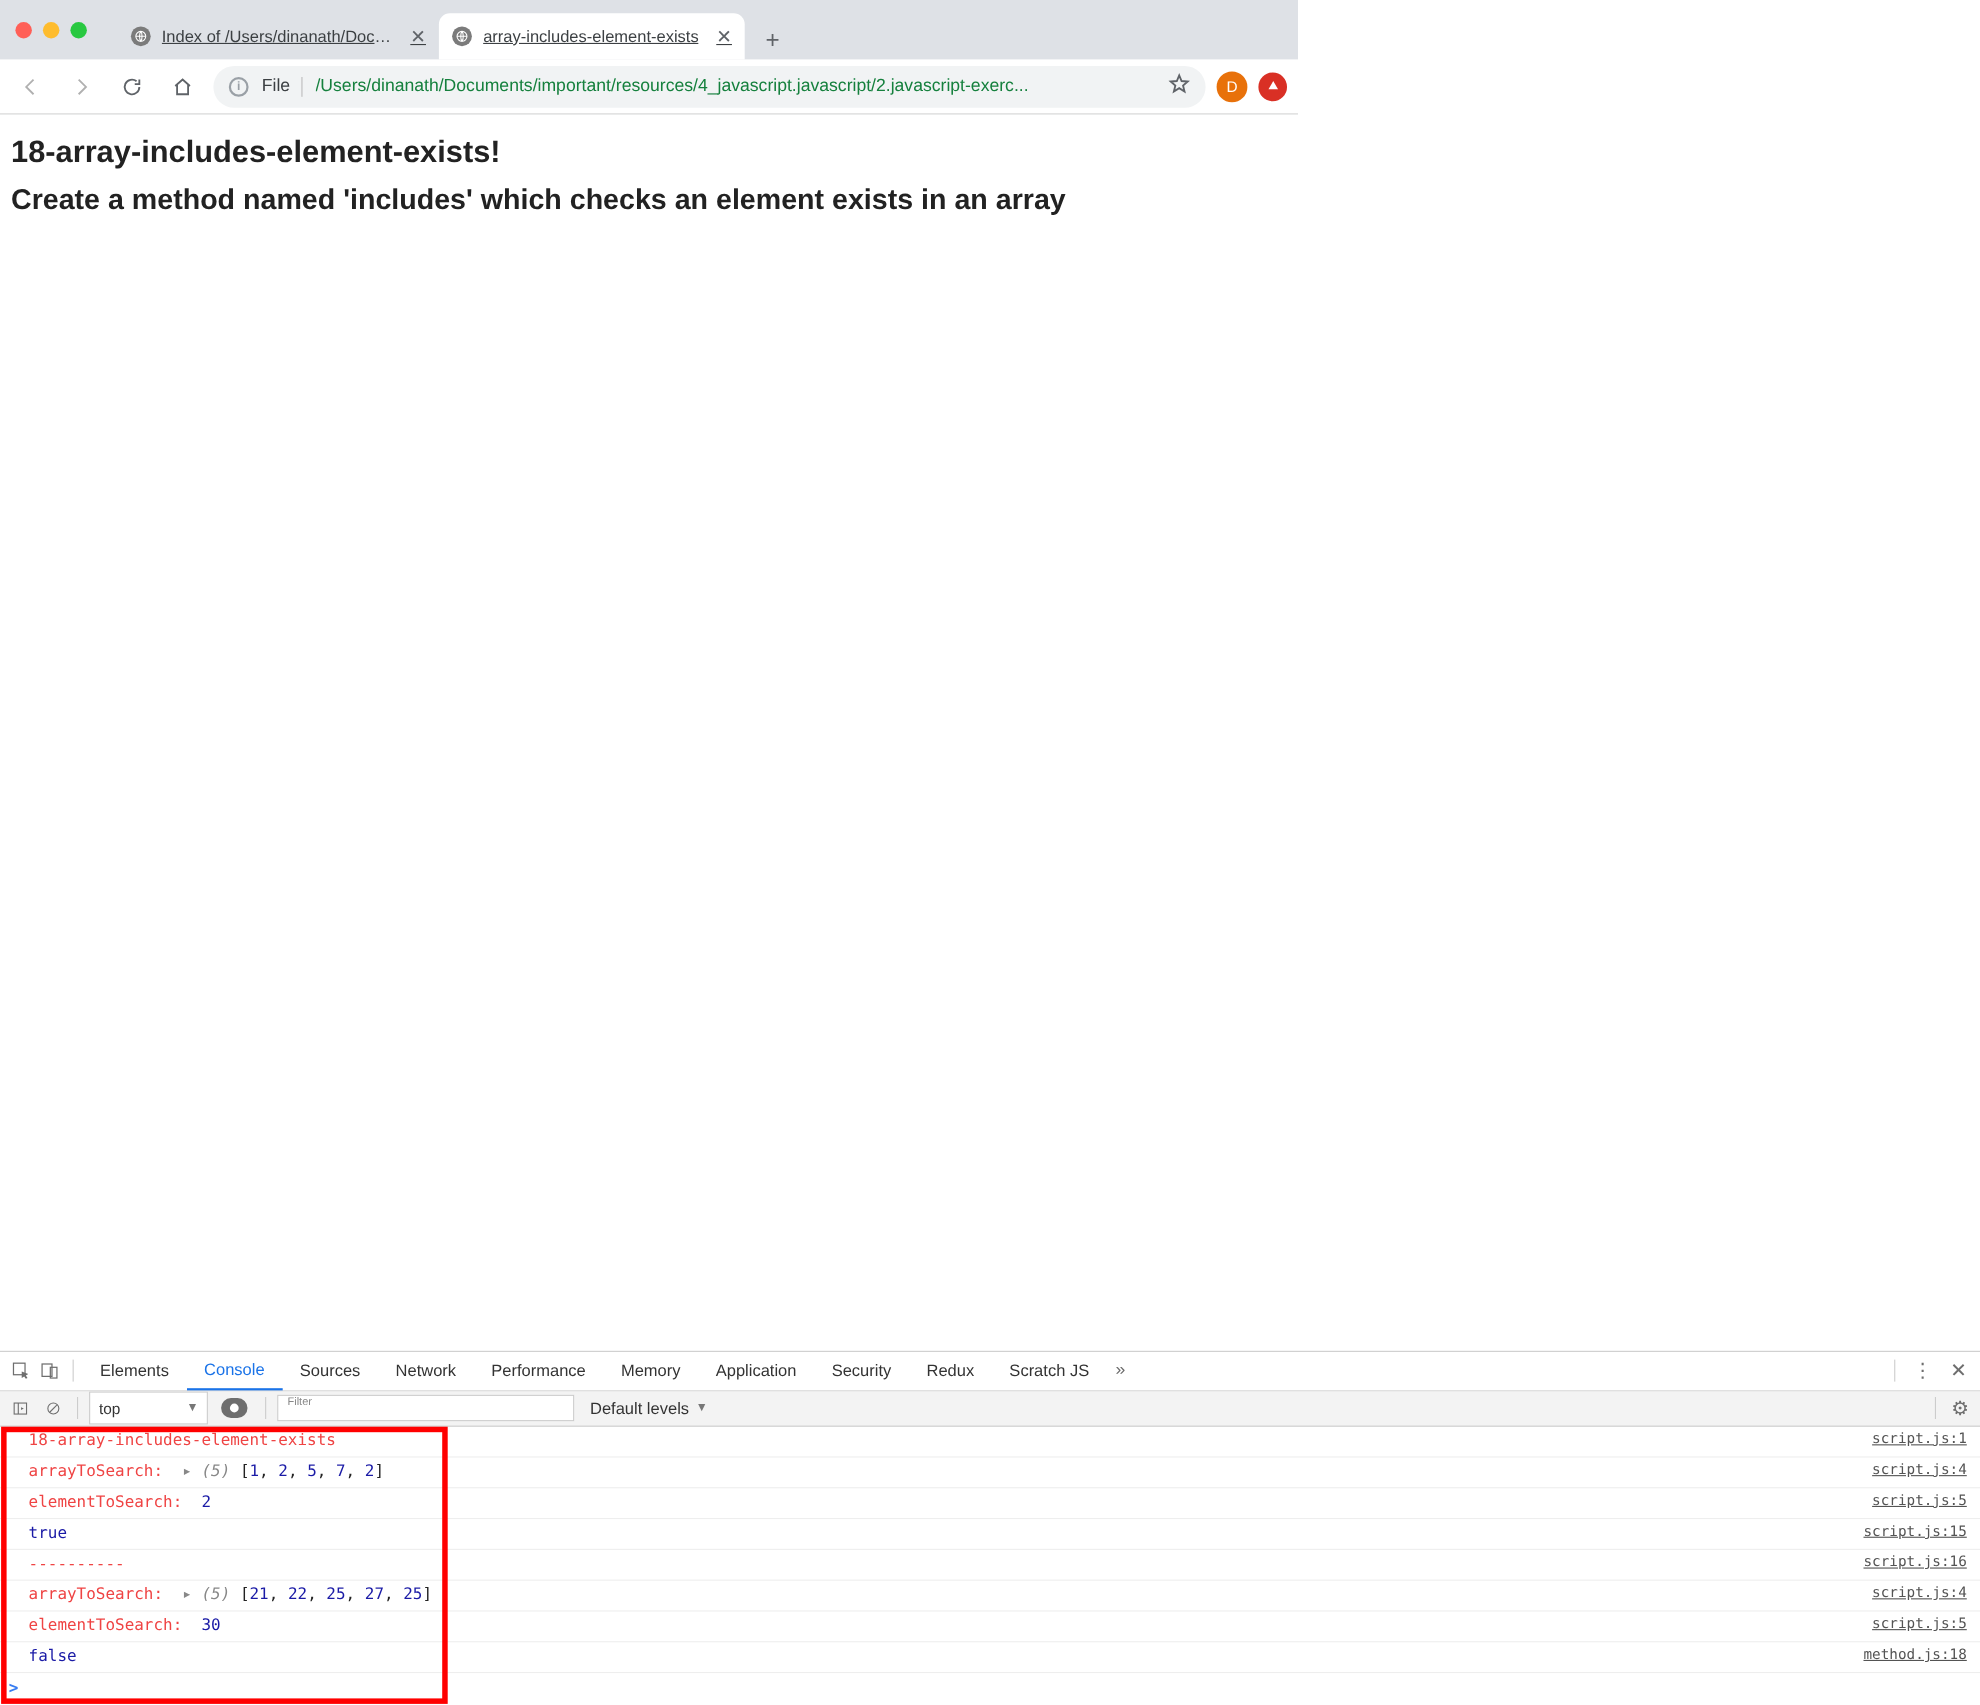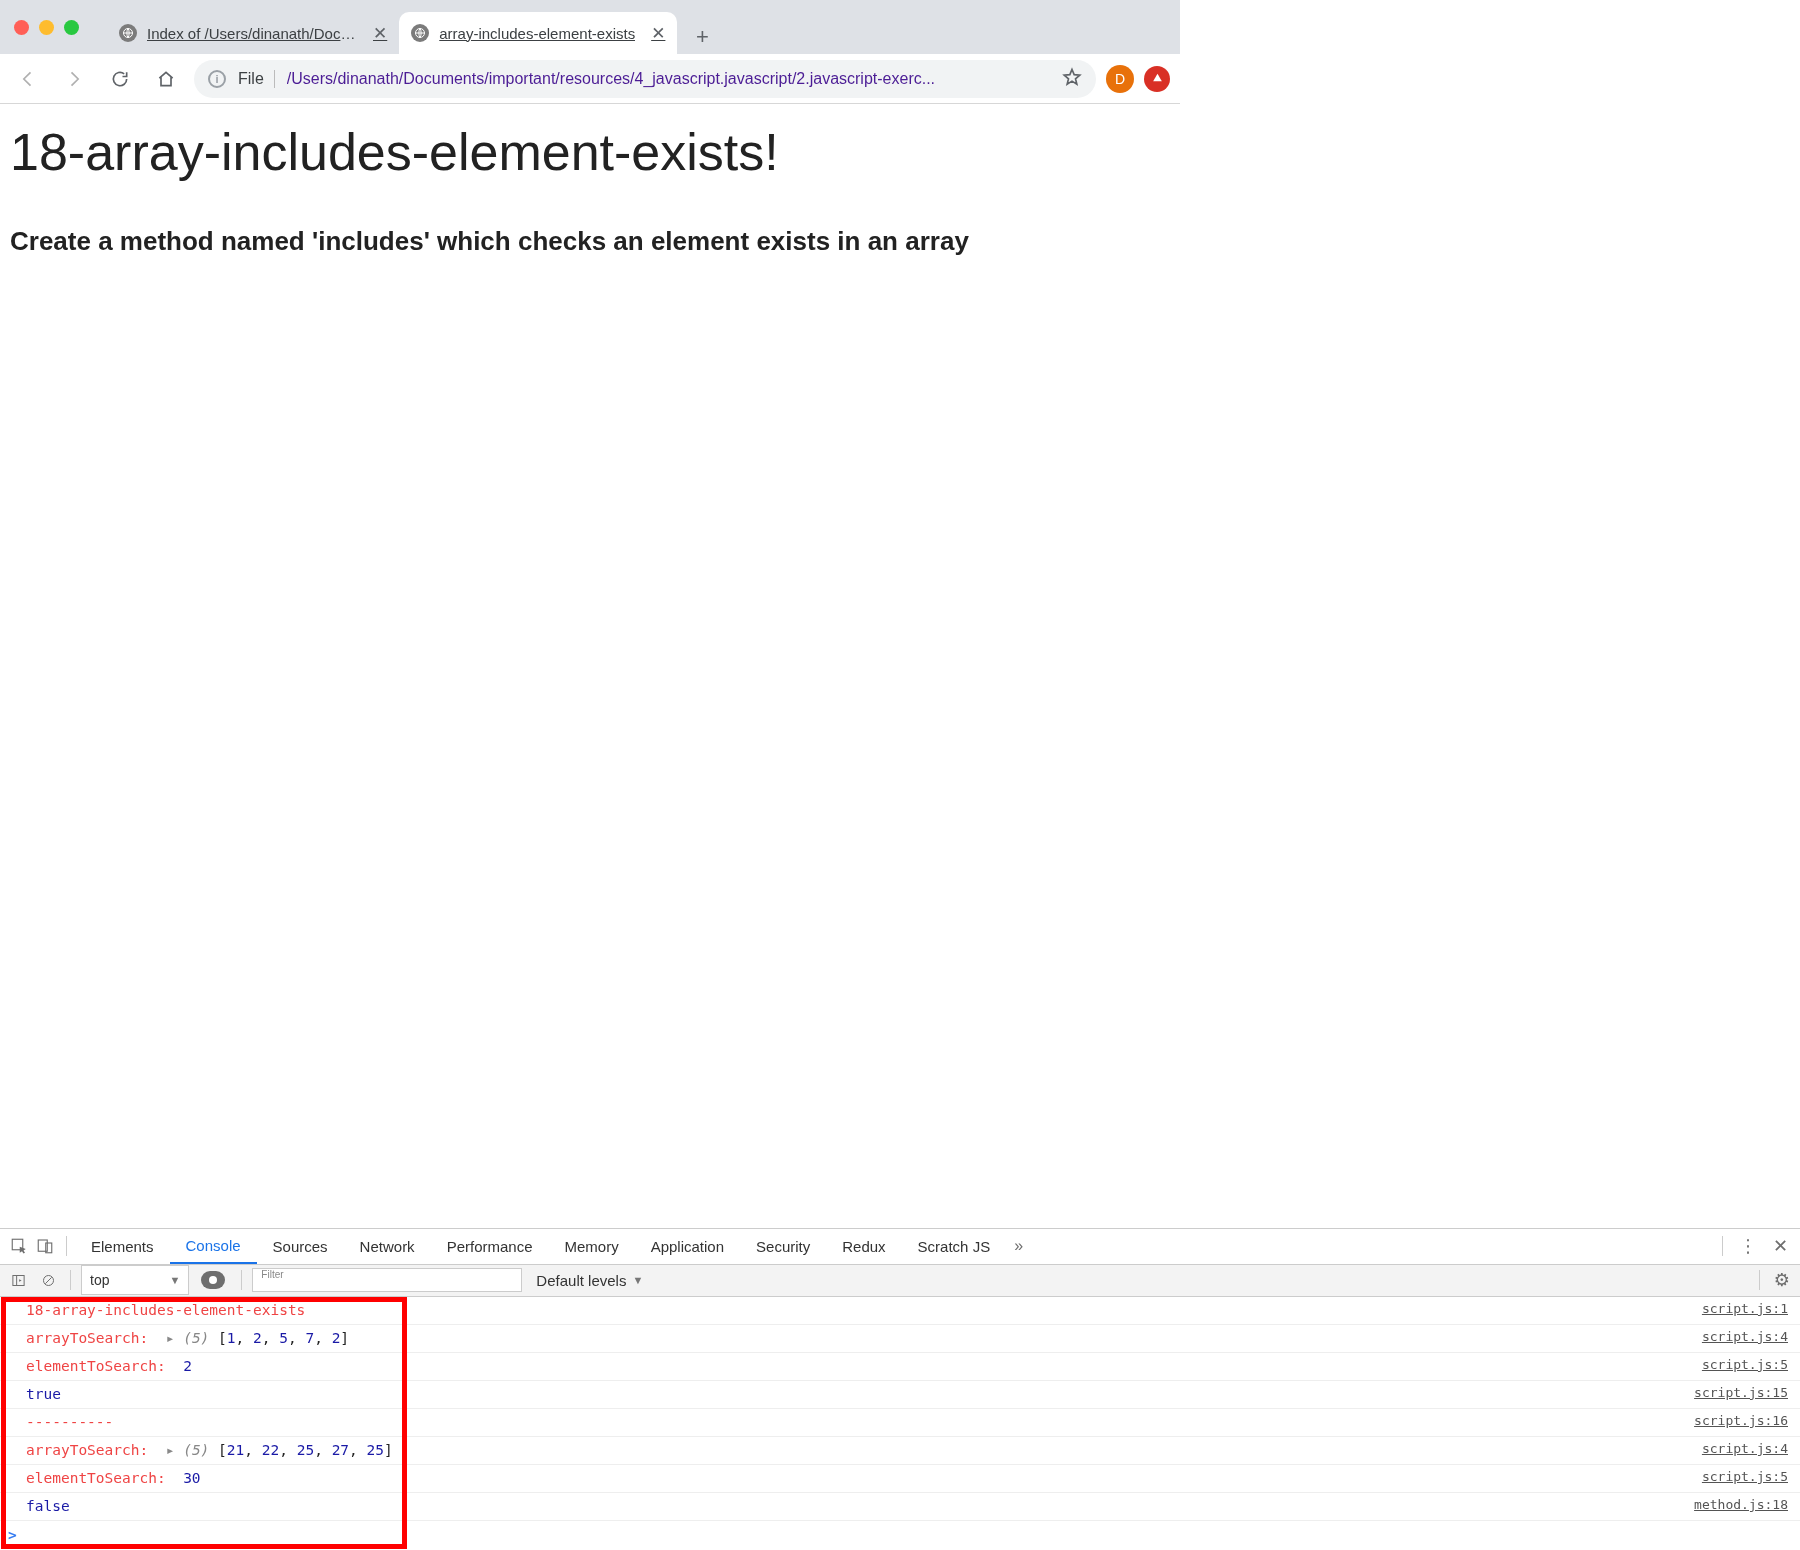--- a/index.html
+++ b/index.html
@@ -52,37 +52,37 @@
 .nav-btn { width: 36px; height:36px; display:flex; align-items:center; justify-content:center; color:#5f6368; }
 .nav-btn.disabled { color:#b0b0b0; }
 .nav-btn svg { width:20px; height:20px; fill:none; stroke:currentColor; stroke-width:2; }
 
 .omnibox {
   flex:1; height:38px; background:#f1f3f4; border-radius:19px;
   display:flex; align-items:center; padding:0 14px; gap:12px; color:#5f6368; font-size:16px;
 }
 .omnibox .info-icon { width:18px; height:18px; border:2px solid #9aa0a6; border-radius:50%; display:flex; align-items:center; justify-content:center; font-size:11px; color:#9aa0a6; font-weight:bold; }
 .omnibox .file-label { color:#3c4043; padding-right:10px; border-right:1px solid #bbb; }
-.omnibox .url { flex:1; white-space:nowrap; overflow:hidden; text-overflow:ellipsis; color:#4c1d95; }
+.omnibox .url { flex:1; white-space:nowrap; overflow:hidden; text-overflow:ellipsis; color:#15803d; }
 .omnibox .star svg { width:20px; height:20px; fill:none; stroke:#5f6368; stroke-width:2; }
 
 .profile-badge {
   width:28px; height:28px; border-radius:50%;
   background:#e8710a; color:#fff; display:flex; align-items:center; justify-content:center;
   font-size:14px; font-weight:500;
 }
 .ext-badge {
   width:26px; height:26px; border-radius:50%;
   background:#d93025; display:flex; align-items:center; justify-content:center;
 }
 .ext-badge svg { width:13px; height:13px; fill:#fff; }
 
 
 .page-content { padding: 18px 10px; font-family: "Trebuchet MS", Verdana, sans-serif; }
-.page-content h1 { font-size: 52px; font-weight:400; margin-bottom: 44px; }
+.page-content h1 { font-size: 28px; font-weight:700; margin-bottom: 12px; }
 .page-content h2 { font-size: 26px; font-weight:700; }
 
 
 .devtools {
   position:absolute; bottom:0; left:0; right:0;
   background:#fff; border-top:1px solid #ccc;
   font-family: -apple-system, "Helvetica Neue", Arial, sans-serif;
 }
 .dt-tabbar {
   display:flex; align-items:center; height:36px;

